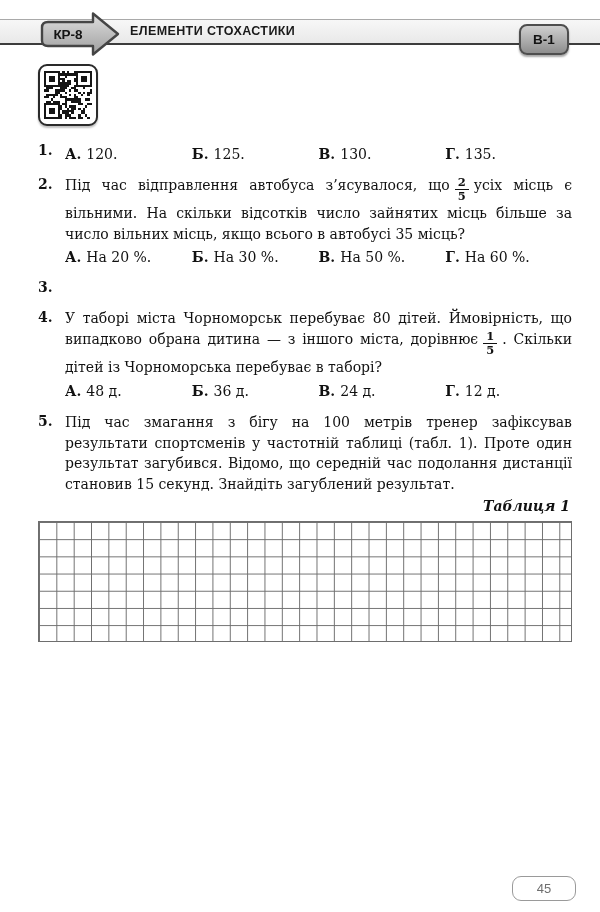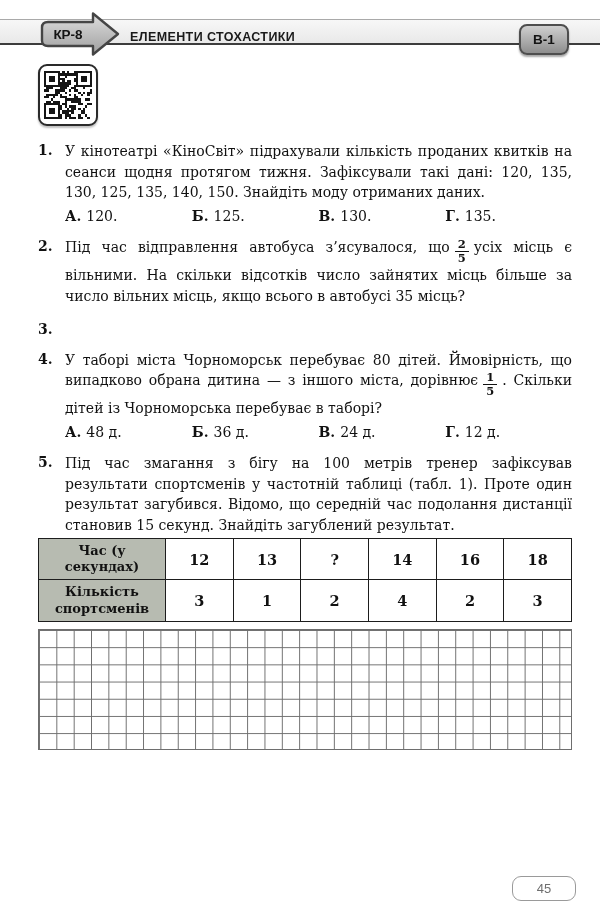--- a/index.html
+++ b/index.html
@@ -11,21 +11,21 @@
   }
   
   .band {
     position:absolute; left:0; right:0; top:19px; height:26px;
     background:linear-gradient(#f7f7f7,#e9e9e9);
     border-top:1px solid #a9a9a9; border-bottom:2px solid #3d3d3d;
   }
   .band-title {
     position:absolute; left:130px; top:24px;
     font-family:"Liberation Sans", sans-serif; font-weight:bold;
-    font-size:12.5px; letter-spacing:.4px; color:#1a1a1a;margin-top:6px;
+    font-size:12.5px; letter-spacing:.4px; color:#1a1a1a;
   }
   .arrow-badge { position:absolute; left:38px; top:11px; width:84px; height:46px; }
   .variant-badge {
     position:absolute; right:31px; top:24px; width:50px; height:31px;
     background:linear-gradient(#cfcfcf,#8e8e8e);
     border:2px solid #4e4e4e; border-radius:8px;
     box-shadow:0 2px 2px rgba(0,0,0,.35);
     display:flex; align-items:center; justify-content:center;
     font-family:"Liberation Sans", sans-serif; font-weight:bold; font-size:13.5px; color:#141414;
   }
@@ -355,34 +355,39 @@
         <div class="qm" style="grid-area: 21 / 17;"></div>
         <div class="qm" style="grid-area: 21 / 20;"></div>
       </div>
   </div>
 
   <div class="content">
 
     <div class="problem">
       <div class="pnum">1.</div>
       <div class="pbody">
-        <div class="ptext">У кінотеатрі «КіноСвіт» підрахували кількість проданих квитків на сеанси щодня протягом тижня. Зафіксували такі дані: 120, 135, 130, 125, 135, 140, 150. Знайдіть моду отриманих даних.</div>
         <div class="opts">
           <div class="opt"><span class="l">А.</span><span>120.</span></div>
           <div class="opt"><span class="l">Б.</span><span>125.</span></div>
           <div class="opt"><span class="l">В.</span><span>130.</span></div>
           <div class="opt"><span class="l">Г.</span><span>135.</span></div>
         </div>
       </div>
     </div>
 
     <div class="problem">
       <div class="pnum">2.</div>
       <div class="pbody">
         <div class="ptext"><span>Під час відправлення автобуса з’ясувалося, що</span><span class="frac"><span class="num">2</span><span class="den">5</span></span><span>усіх місць є вільними. На скільки відсотків число зайнятих місць більше за число вільних місць, якщо всього в автобусі 35 місць?</span></div>
+        <div class="opts">
+          <div class="opt"><span class="l">А.</span><span>На 20 %.</span></div>
+          <div class="opt"><span class="l">Б.</span><span>На 30 %.</span></div>
+          <div class="opt"><span class="l">В.</span><span>На 50 %.</span></div>
+          <div class="opt"><span class="l">Г.</span><span>На 60 %.</span></div>
+        </div>
       </div>
     </div>
 
     <div class="problem">
       <div class="pnum">3.</div>
       <div class="pbody">
       </div>
     </div>
 
     <div class="problem">
@@ -398,42 +403,21 @@
       </div>
     </div>
 
     <div class="problem" style="margin-bottom:2px;">
       <div class="pnum">5.</div>
       <div class="pbody">
         <div class="ptext">Під час змагання з бігу на 100 метрів тренер зафіксував результати спортсменів у частотній таблиці (табл. 1). Проте один результат загубився. Відомо, що середній час подолання дистанції становив 15 секунд. Знайдіть загублений результат.</div>
       </div>
     </div>
 
-    <table class="freq">
-      <tbody>
-          <tr>
-        <th>Час (у секундах)</th>
-        <td>12</td>
-        <td>13</td>
-        <td>?</td>
-        <td>14</td>
-        <td>16</td>
-        <td>18</td>
-      </tr>
-      <tr>
-        <th>Кількість спортсменів</th>
-        <td>3</td>
-        <td>1</td>
-        <td>2</td>
-        <td>4</td>
-        <td>2</td>
-        <td>3</td>
-      </tr>
-    </tbody>
-      </table>
+    <div class="tcaption">Таблиця 1</div>
 
     <div class="workgrid"></div>
   </div>
 
   <div class="page-badge">
     <span>45</span>
   </div>
 
 </div>
 

